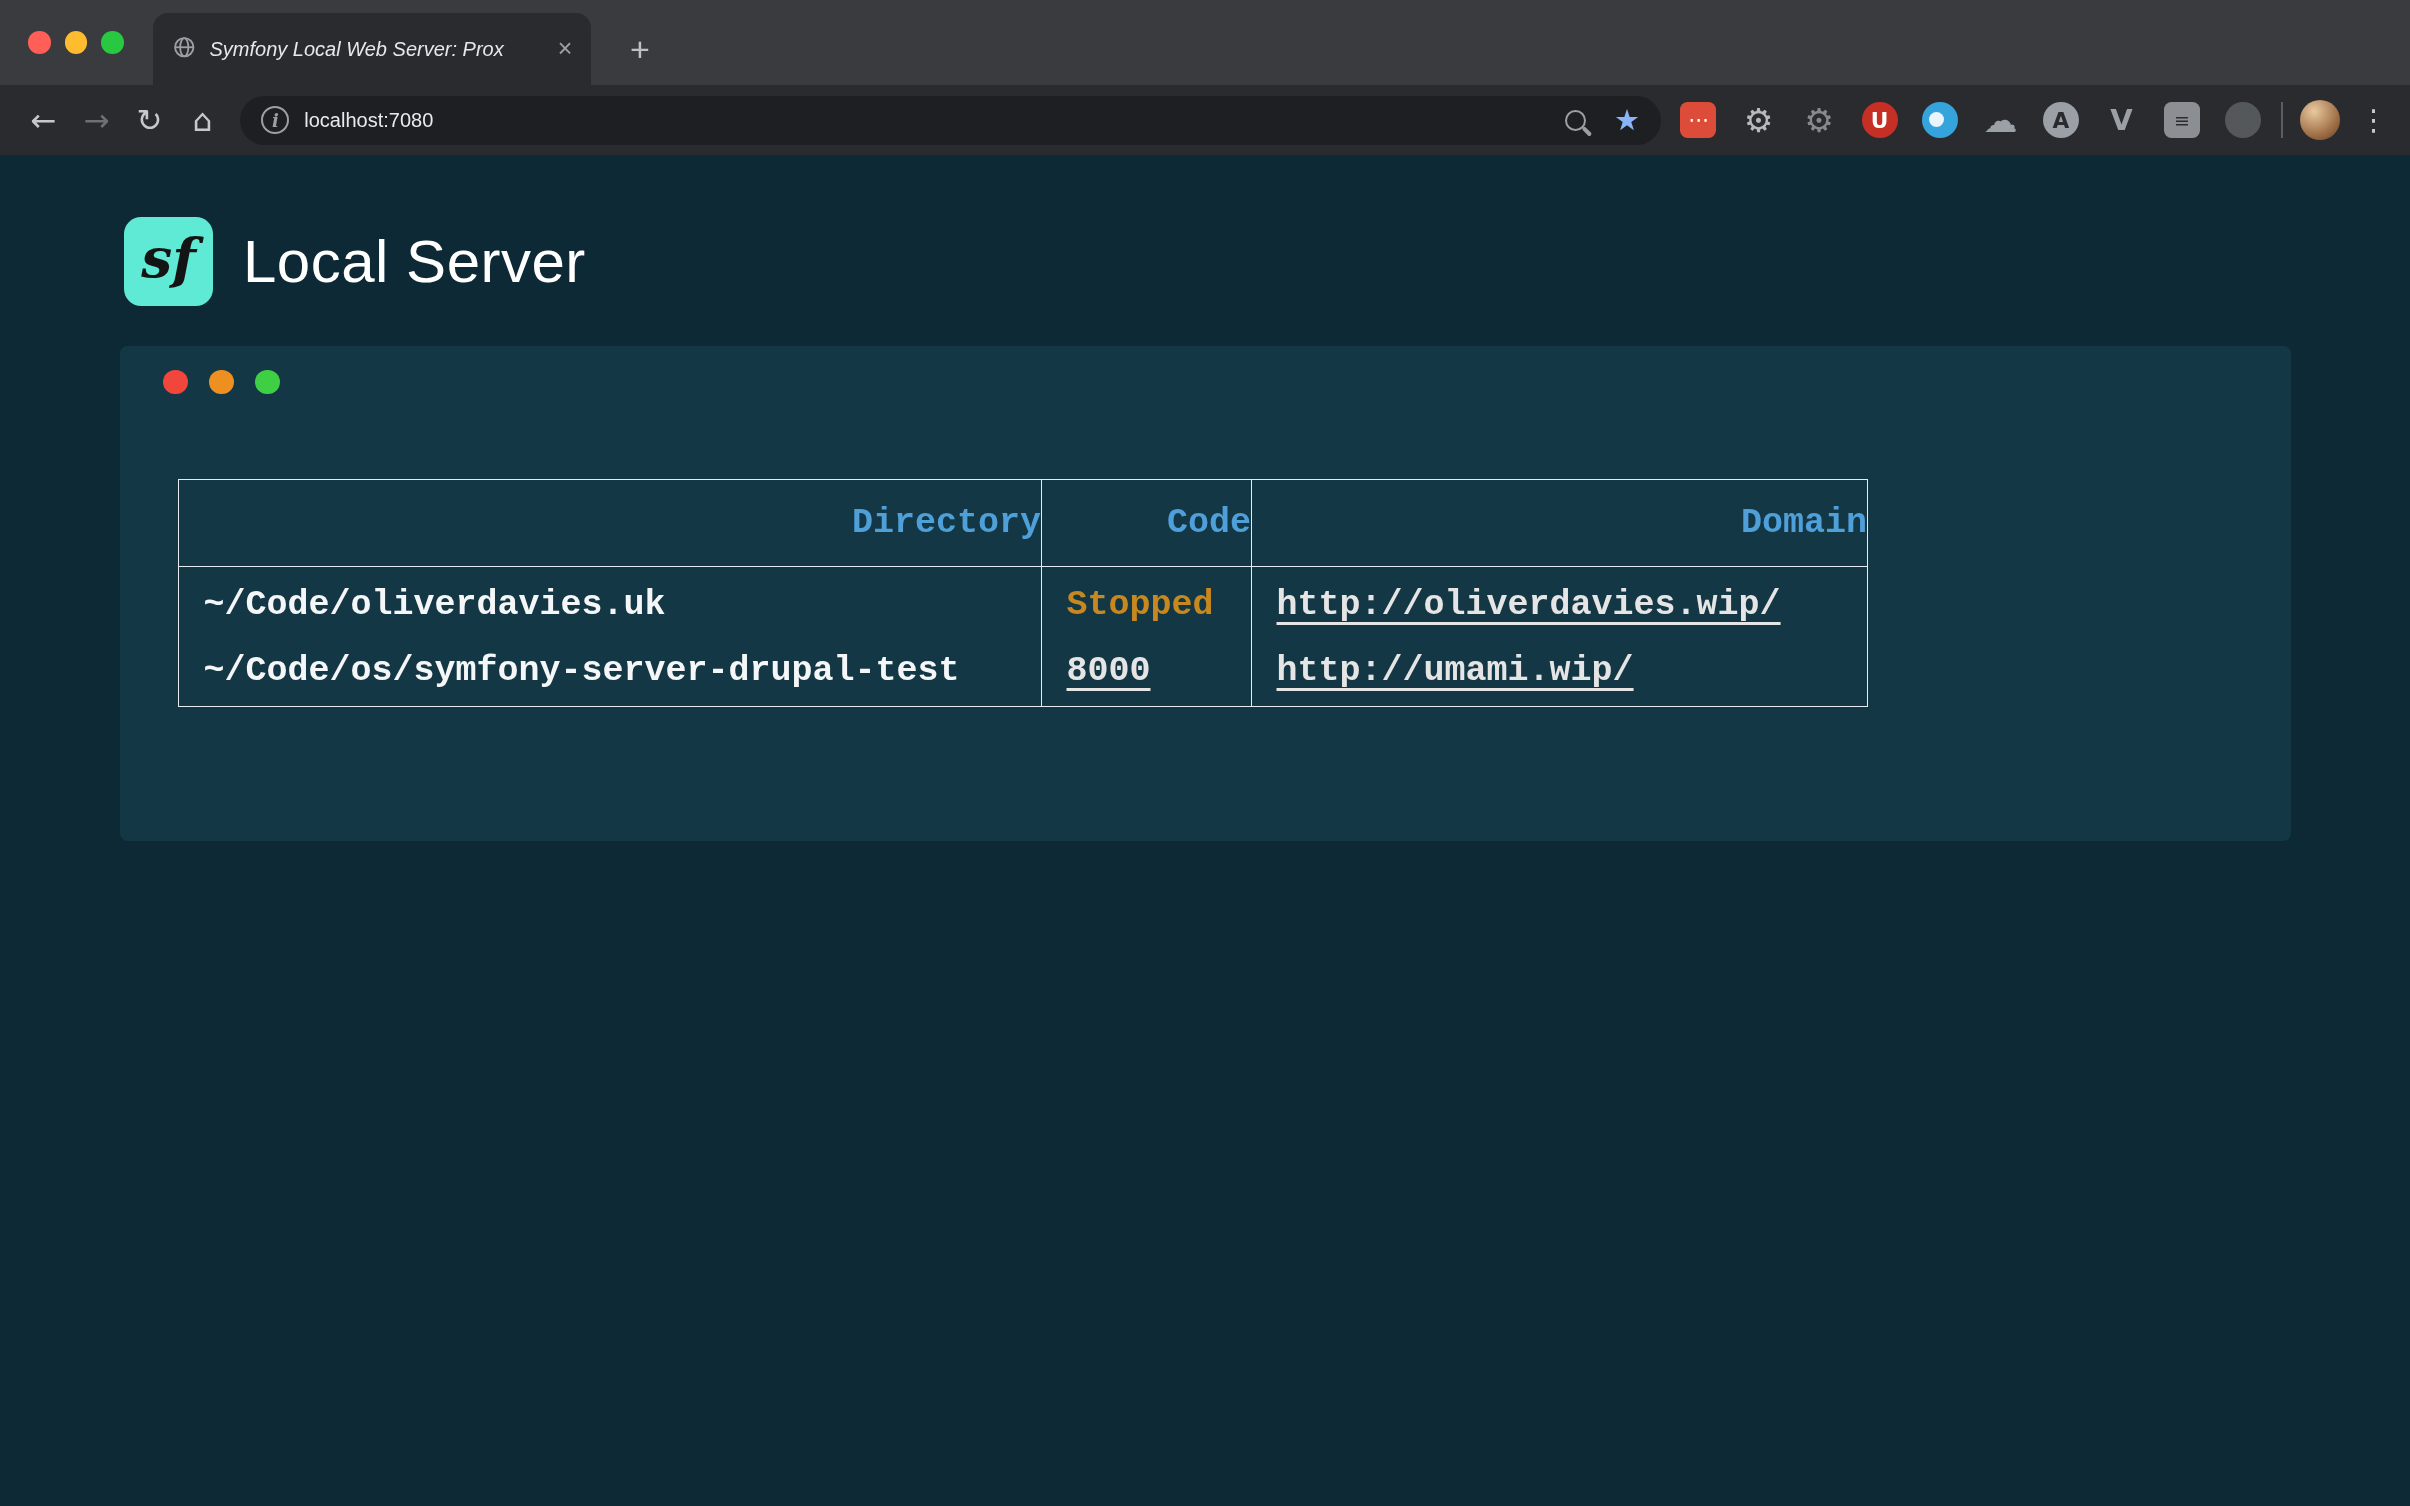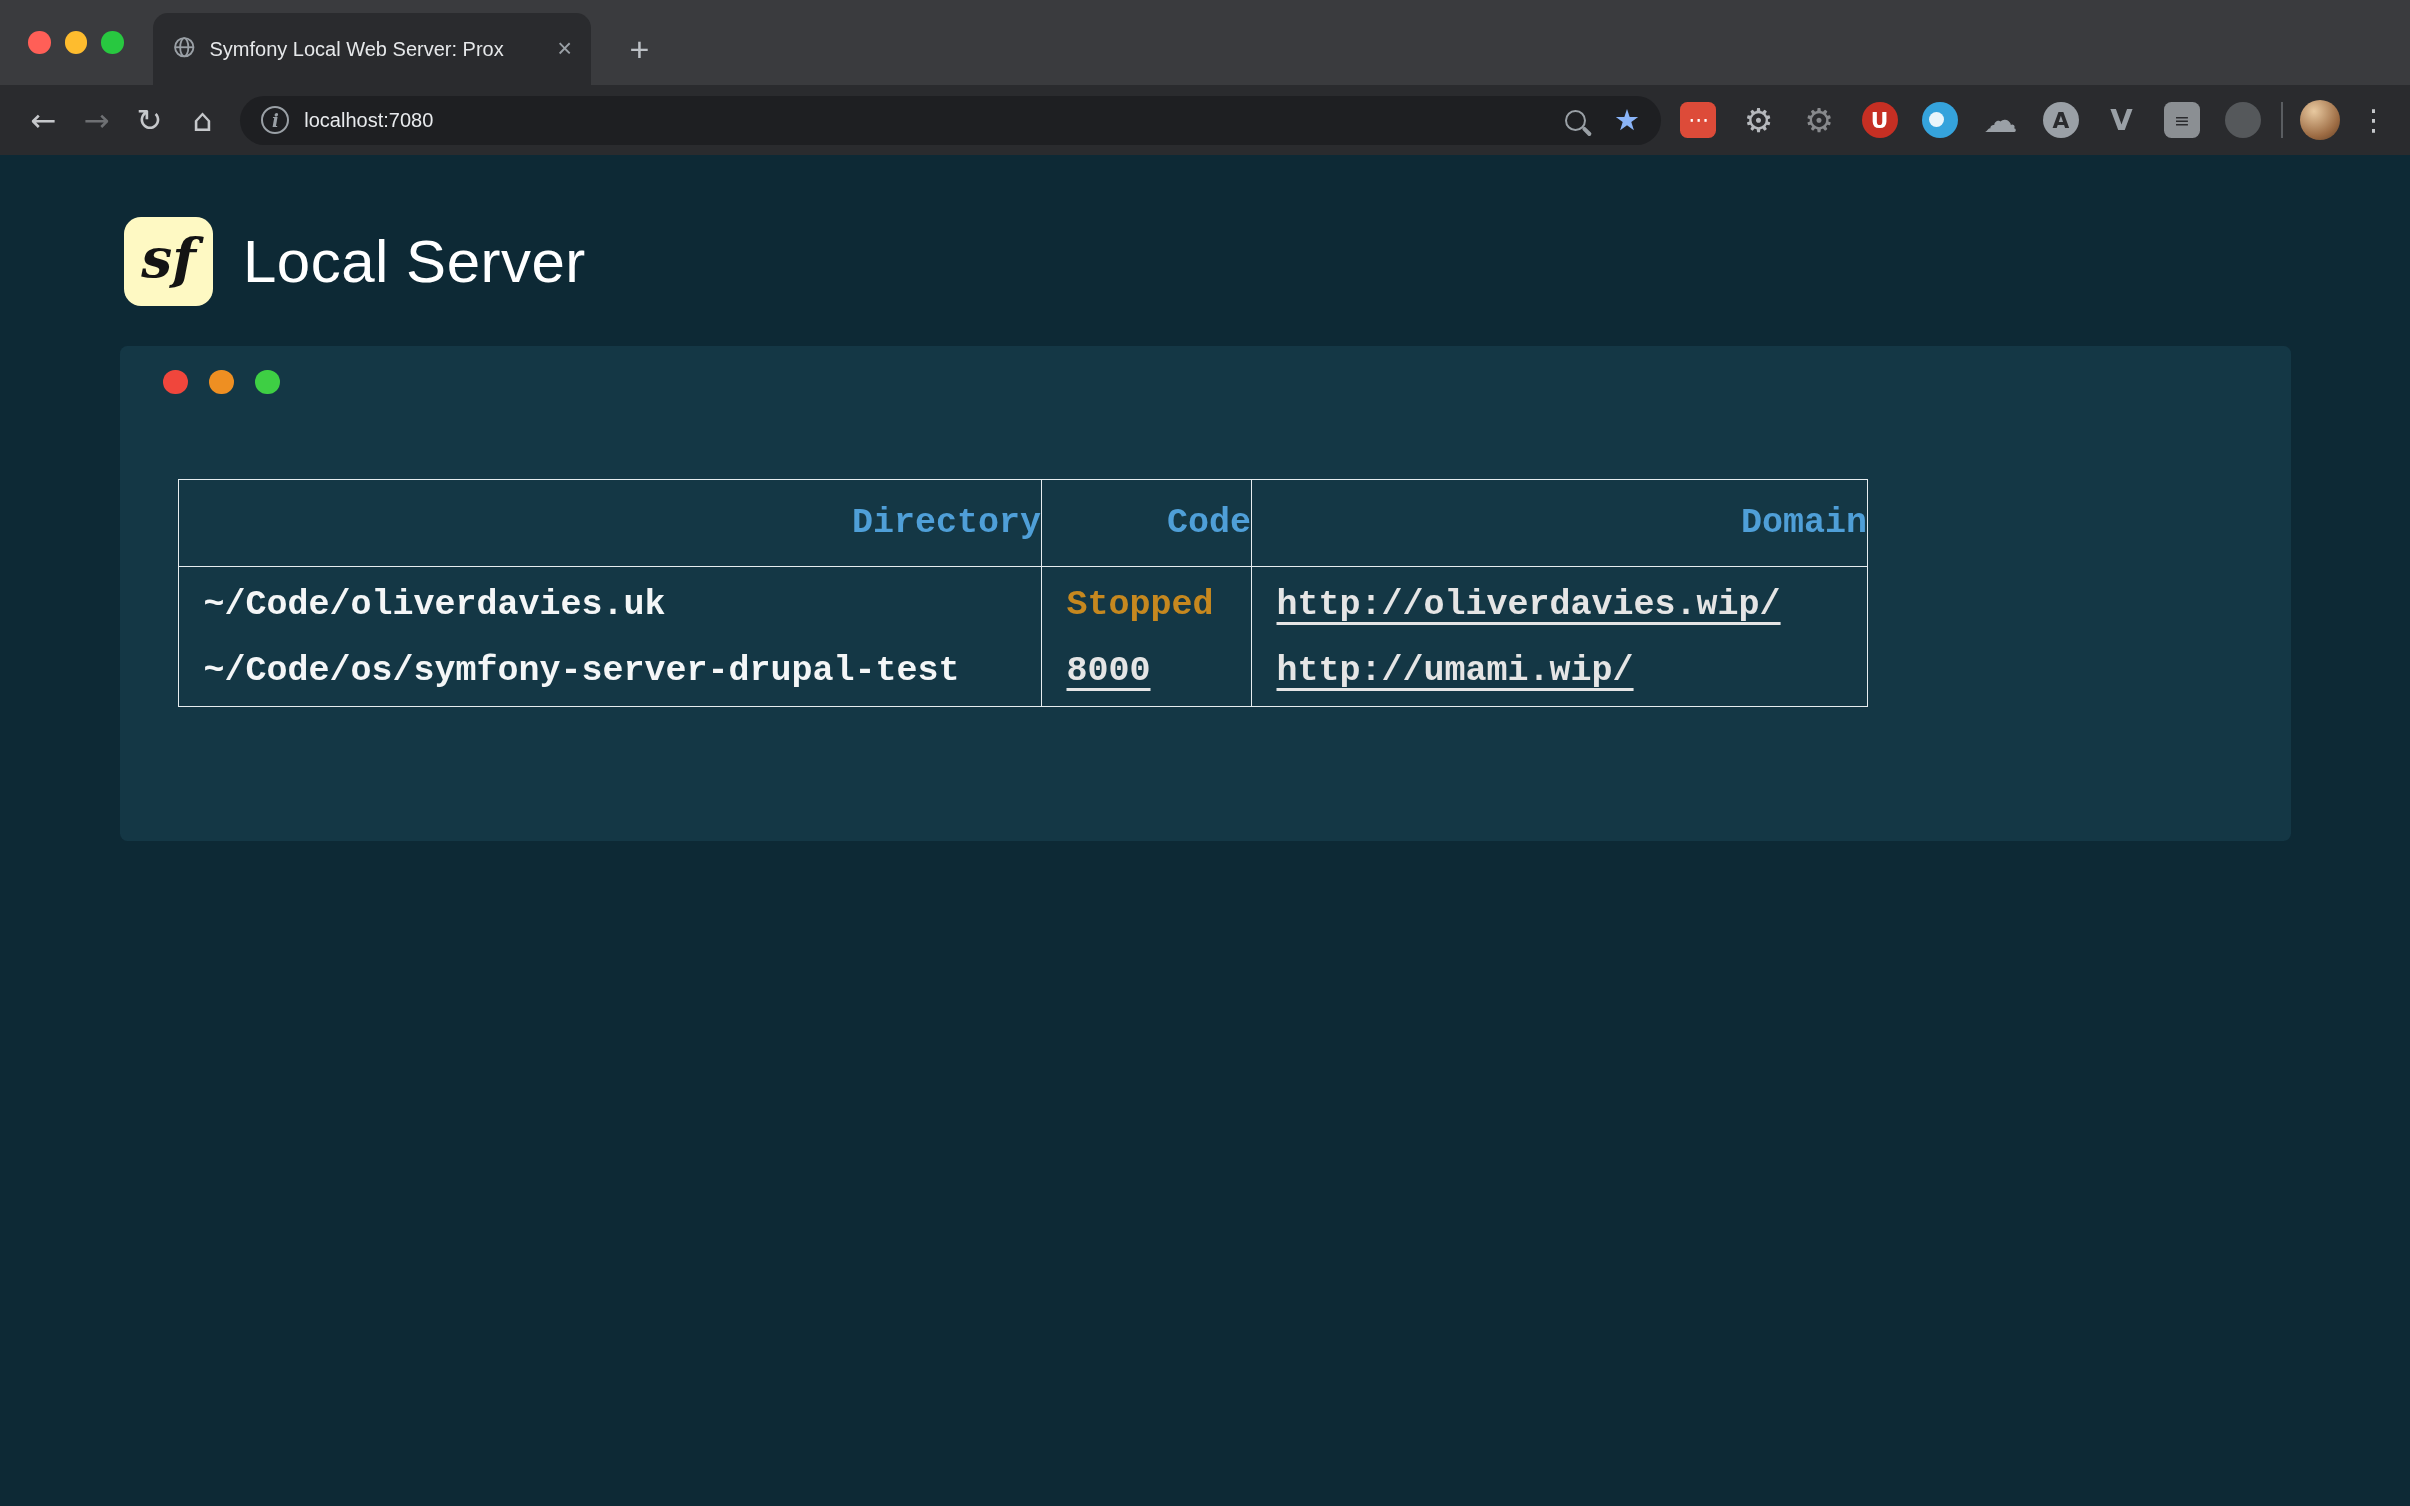--- a/index.html
+++ b/index.html
@@ -1,20 +1,20 @@
 <!DOCTYPE html>
 <html style="font-size:15px"><head>
 <meta charset="utf-8">
 <style>
   * { box-sizing: border-box; margin: 0; padding: 0; }
   html, body { width: 2411px; height: 1507px; overflow: hidden; }
   body { background: #0d2935; font-family: "Liberation Sans", sans-serif; position: relative; }
 
   
-  .tabstrip { position: absolute; top: 0; left: 0; width: 2411px; height: 85px; background: #3a3b3e; }
+  .tabstrip { position: absolute; top: 0; left: 0; width: 2411px; height: 85px; background: #3a3b3e; font-style: italic; }
   .traffic { position: absolute; left: 28px; top: 31px; display: flex; gap: 14px; }
   .traffic span { width: 22.6px; height: 22.6px; border-radius: 50%; display: block; }
   .tl-close { background: #ff5f57; }
   .tl-min   { background: #febc2e; }
   .tl-zoom  { background: #28c840; }
 
   .tab { position: absolute; left: 153px; bottom: 0; width: 438px; height: 72px; background: #2a2b2e;
          border-radius: 15px 15px 0 0; display: flex; align-items: center; padding: 0 19px; gap: 13px; }
   .tab-title { flex: 1; font-size: 20px; color: #e6e8ea; white-space: nowrap; overflow: hidden; }
   .tab-close { font-size: 25.4px; color: #9aa0a6; line-height: 1; cursor: default; }
@@ -56,21 +56,21 @@
   .ext-github { background: #55585b; border-radius: 50%; }
 
   .toolbar .sep { width: 1.9px; height: 36px; background: #5a5d61; margin: 0 17px 0 5.6px; }
   .avatar { width: 40px; height: 40px; border-radius: 50%;
             background: radial-gradient(circle at 35% 28%, #e8c9a0, #9c6b43 65%, #5e3d24); margin-right: 13px; }
   .menu { width: 41px; height: 49px; display: flex; align-items: center; justify-content: center;
           font-family: "DejaVu Sans", sans-serif; font-size: 29px; color: #c6c8cb; }
 
   
   .brand { position: absolute; left: 124px; top: 217px; display: flex; align-items: center; gap: 30px; }
-  .logo { width: 89px; height: 89px; background: #fef9c3; border-radius: 17px;
+  .logo { width: 89px; height: 89px; background: #5eead4; border-radius: 17px;
           display: flex; align-items: center; justify-content: center; }
   .logo span { font: italic 700 55px "DejaVu Serif", serif; color: #141414; padding-bottom: 7.5px; }
   .page-title { font-weight: 400; font-size: 60px; color: #ffffff; letter-spacing: 0.5px; text-align: right; }
 
   .card { position: absolute; left: 120px; top: 346px; width: 2171px; height: 495px;
           background: #143745; border-radius: 7.5px; }
   .dots { position: absolute; left: 43px; top: 23.5px; display: flex; gap: 21.7px; }
   .dots span { width: 24.5px; height: 24.5px; border-radius: 50%; display: block; }
   .dot-red { background: #f0463c; }
   .dot-orange { background: #ee8f22; }

